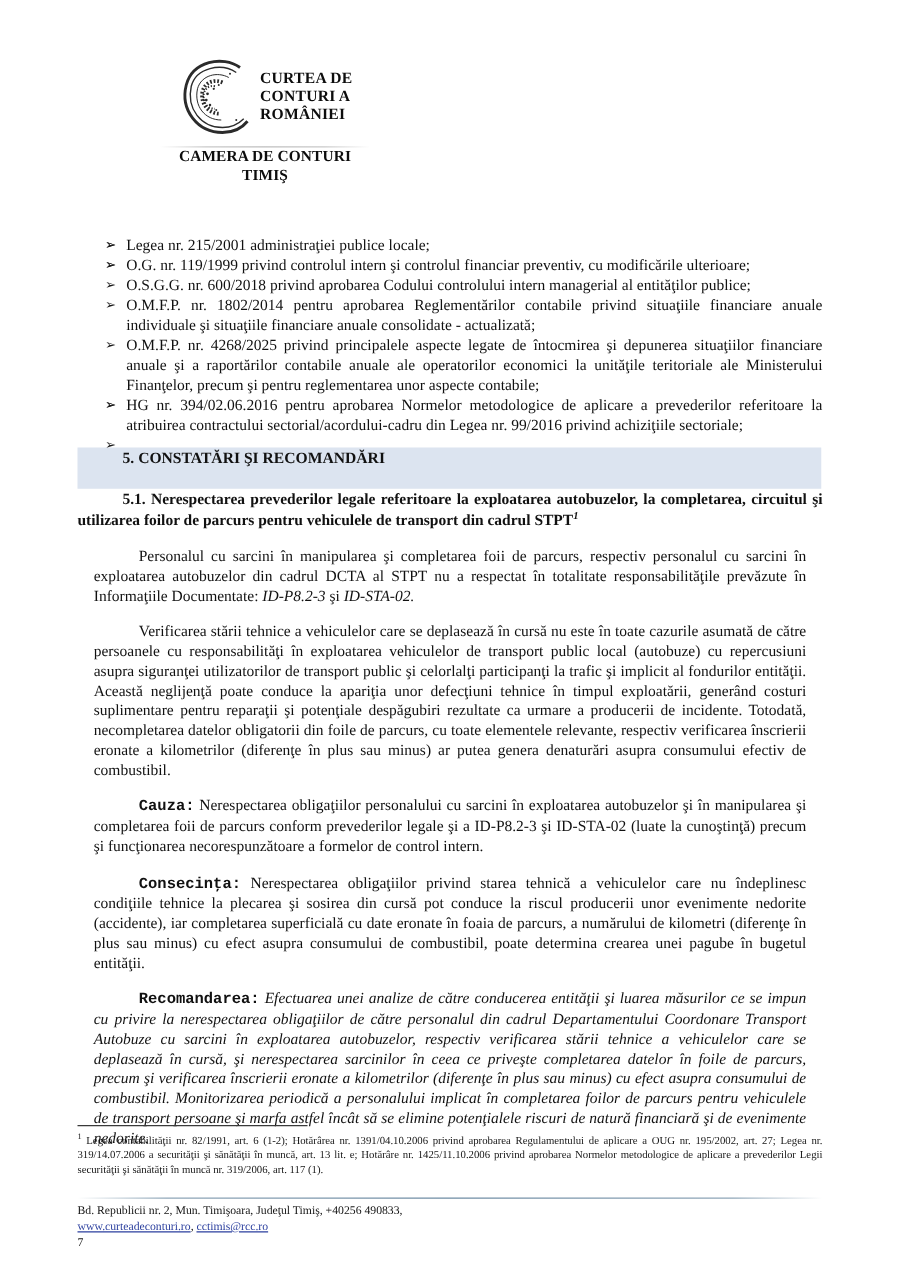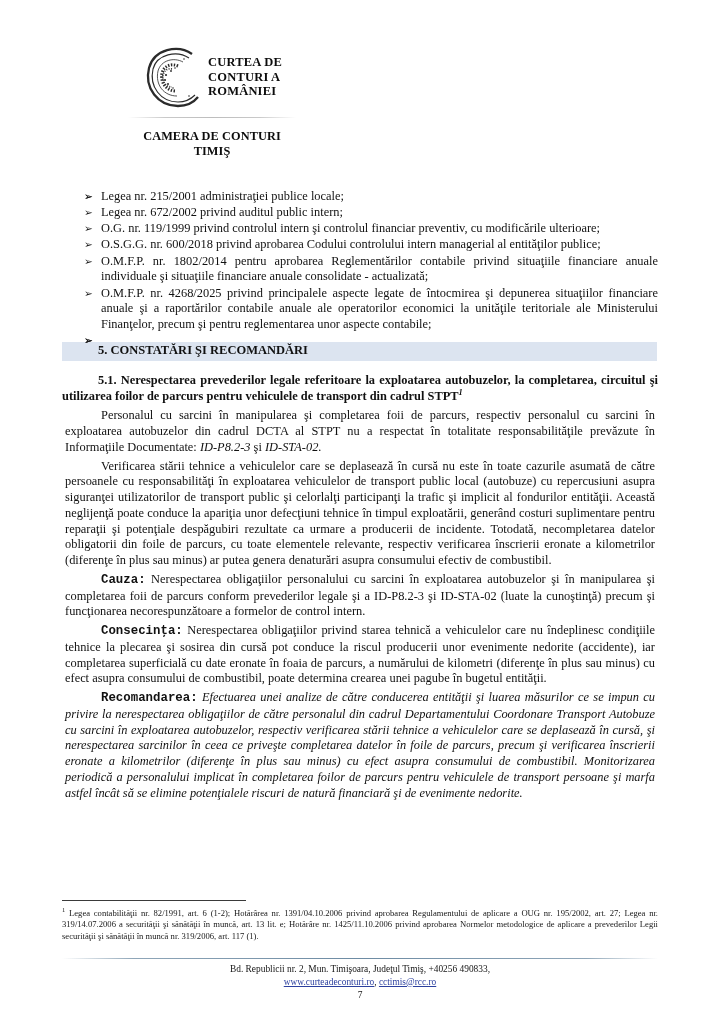--- a/index.html
+++ b/index.html
@@ -52,21 +52,20 @@
     text-align: left;
     color: #0d0d0d;
   }
   .logo-rule {
     margin: 7px auto 0 auto;
     width: 168px;
     height: 1px;
     background: linear-gradient(to right, #ffffff, #c9c9c9 22%, #bdbdbd 50%, #c9c9c9 78%, #ffffff);
   }
   .office-name {
-    margin-top: 11px;
     font-weight: bold;
     font-size: 12.3px;
     line-height: 1.25;
     letter-spacing: 0.1px;
     color: #0d0d0d;
   }
 
   
   .content {
     position: absolute;
@@ -98,39 +97,39 @@
     font-size: 10.5px;
     line-height: 1.42;
     color: #1a1a1a;
   }
 
   .section-head {
     margin-top: 9px;
     background: #dce4f0;
     display: block;
     width: 595px;
-    padding: 1px 0 2px 0;
+    padding: 1px 0 17px 0;
   }
   .section-head .inner {
     padding-left: 36px;
     font-weight: bold;
     font-size: 12.5px;
   }
 
   .subsection {
-    margin-top: 12px;
+    margin-top: 1px;
     font-weight: bold;
     font-size: 12.4px;
     text-align: justify;
     text-indent: 36px;
   }
   sup.fn { font-size: 8.4px; vertical-align: super; font-style: italic; font-weight: bold; }
 
   p.para {
-    margin: 3px;
+    margin: 13px;
     text-indent: 36px;
     text-align: justify;
     text-justify: inter-word;
   }
   .b { font-weight: bold; font-family: Liberation Mono, monospace; }
   .i { font-style: italic; }
 
   
   .footnote-zone {
     position: absolute;
@@ -151,21 +150,21 @@
     color: #161616;
   }
   .footnote-text sup { font-size: 6.6px; vertical-align: super; }
 
   
   .page-footer {
     position: absolute;
     left: 62px;
     top: 958px;
     width: 596px;
-    text-align: center;
+    text-align: left;
   }
   .footer-rule {
     width: 100%;
     height: 1px;
     background: linear-gradient(to right, #ffffff, #8fa6b8 12%, #6d8ba3 50%, #8fa6b8 88%, #ffffff);
     margin-bottom: 4px;
   }
   .footer-line {
     font-size: 9.4px;
     line-height: 1.38;
@@ -225,21 +224,20 @@
     <ul class="law-list">
       <li>
         <span class="bullet">➢</span>
       </li>
       <li>
         <span class="bullet">➢</span>
         <span>Legea nr. 215/2001 administraţiei publice locale;</span>
       </li>
       <li>
         <span class="bullet">➢</span>
-        <span>Legea nr. 672/2002 privind auditul public intern;</span>
       </li>
       <li>
         <span class="bullet">➢</span>
         <span>O.G. nr. 119/1999 privind controlul intern şi controlul financiar preventiv, cu modificările ulterioare;</span>
       </li>
       <li>
         <span class="bullet">➢</span>
         <span>O.S.G.G. nr. 600/2018 privind aprobarea Codului controlului intern managerial al entităţilor publice;</span>
       </li>
       <li>
@@ -248,20 +246,21 @@
       </li>
       <li>
         <span class="bullet">➢</span>
         <span>O.M.F.P. nr. 4268/2025 privind principalele aspecte legate de întocmirea şi depunerea situaţiilor financiare anuale şi a raportărilor contabile anuale ale operatorilor economici la unităţile teritoriale ale Ministerului Finanţelor, precum şi pentru reglementarea unor aspecte contabile;</span>
       </li>
       <li>
         <span class="bullet">➢</span>
       </li>
       <li>
         <span class="bullet">➢</span>
+        <span>HG nr. 394/02.06.2016 pentru aprobarea Normelor metodologice de aplicare a prevederilor referitoare la atribuirea contractului sectorial/acordului-cadru din Legea nr. 99/2016 privind achiziţiile sectoriale;</span>
       </li>
       <li>
         <span class="bullet">➢</span>
       </li>
     </ul>
 
     <div class="section-head">
       <span class="inner">5. CONSTATĂRI ŞI RECOMANDĂRI</span>
     </div>
 

